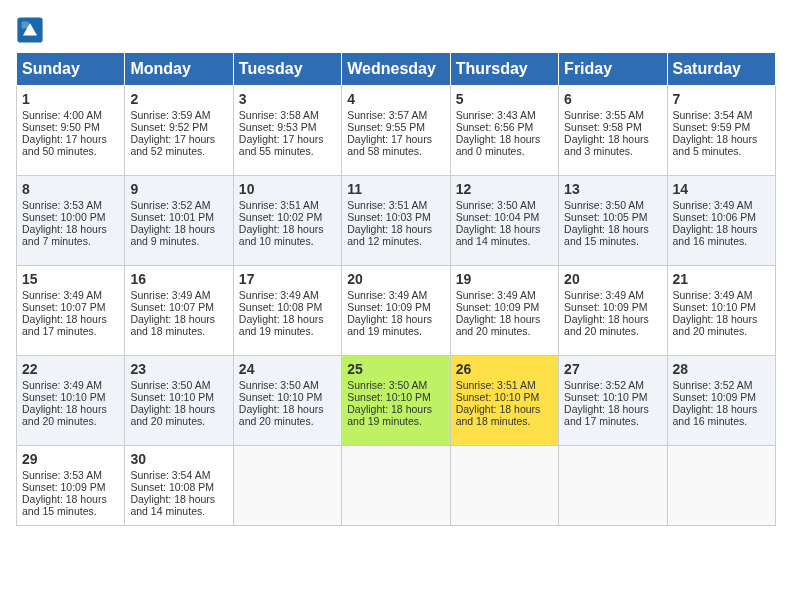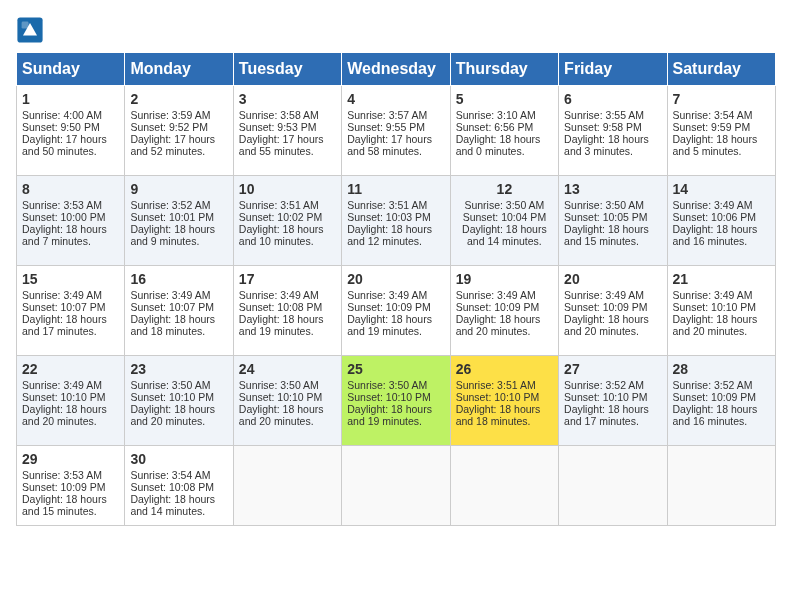--- a/index.html
+++ b/index.html
@@ -130,21 +130,21 @@
           <span>Daylight: 17 hours and 55 minutes.</span>
         </td>
         <td>
           <span class="day-num">4</span>
           <span>Sunrise: 3:57 AM</span><br>
           <span>Sunset: 9:55 PM</span><br>
           <span>Daylight: 17 hours and 58 minutes.</span>
         </td>
         <td>
           <span class="day-num">5</span>
-          <span>Sunrise: 3:10 AM</span><br>
+          <span>Sunrise: 3:43 AM</span><br>
           <span>Sunset: 6:56 PM</span><br>
           <span>Daylight: 18 hours and 0 minutes.</span>
         </td>
         <td>
           <span class="day-num">6</span>
           <span>Sunrise: 3:55 AM</span><br>
           <span>Sunset: 9:58 PM</span><br>
           <span>Daylight: 18 hours and 3 minutes.</span>
         </td>
         <td>
@@ -172,21 +172,21 @@
           <span>Sunrise: 3:51 AM</span><br>
           <span>Sunset: 10:02 PM</span><br>
           <span>Daylight: 18 hours and 10 minutes.</span>
         </td>
         <td style="background: rgb(240, 244, 249);">
           <span class="day-num">11</span>
           <span>Sunrise: 3:51 AM</span><br>
           <span>Sunset: 10:03 PM</span><br>
           <span>Daylight: 18 hours and 12 minutes.</span>
         </td>
-        <td style="background: rgb(240, 244, 249); text-align: center;">
+        <td style="background: rgb(240, 244, 249);">
           <span class="day-num">12</span>
           <span>Sunrise: 3:50 AM</span><br>
           <span>Sunset: 10:04 PM</span><br>
           <span>Daylight: 18 hours and 14 minutes.</span>
         </td>
         <td style="background: rgb(240, 244, 249);">
           <span class="day-num">13</span>
           <span>Sunrise: 3:50 AM</span><br>
           <span>Sunset: 10:05 PM</span><br>
           <span>Daylight: 18 hours and 15 minutes.</span>

